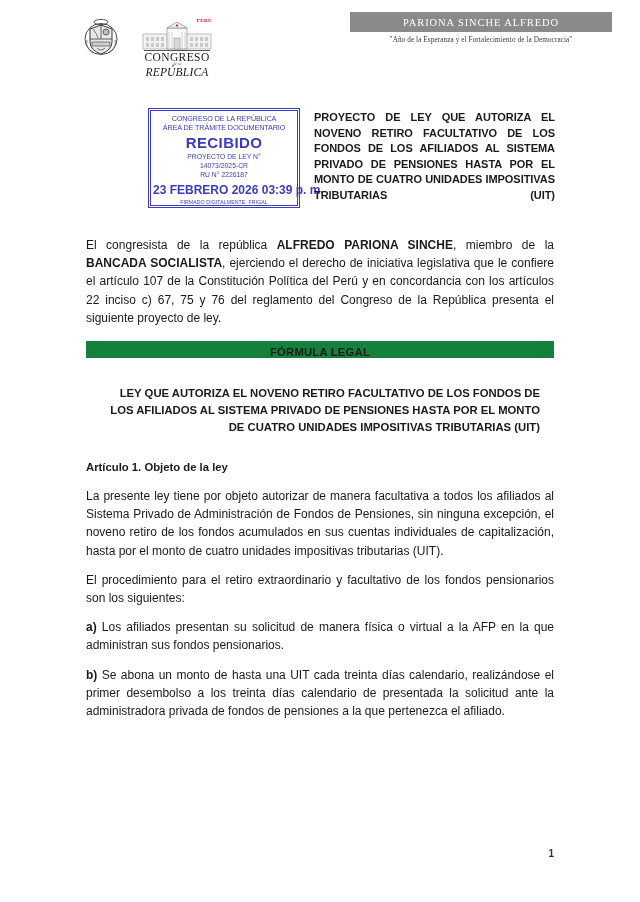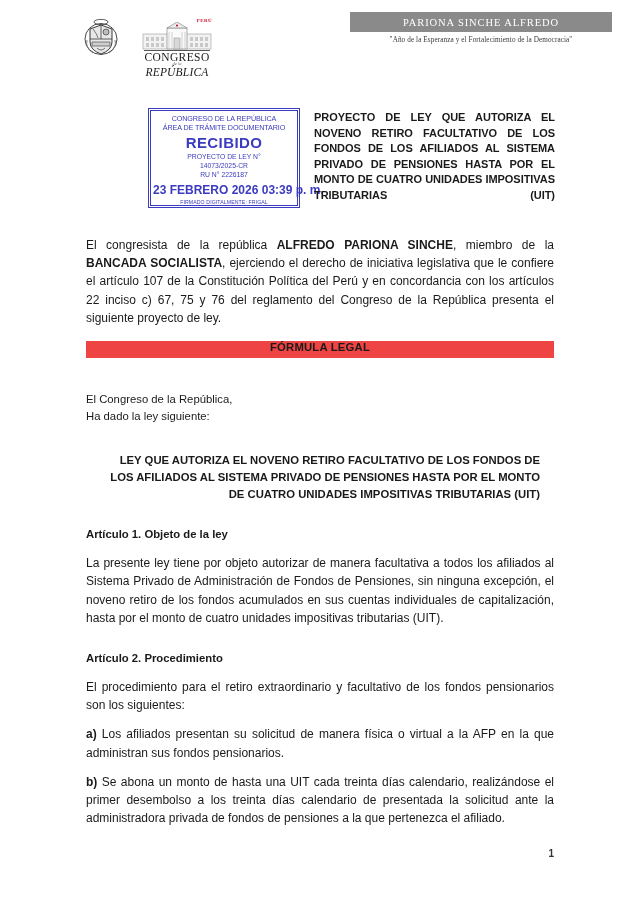--- a/index.html
+++ b/index.html
@@ -188,23 +188,23 @@
     font-size: 12px;
     line-height: 1.52;
     text-align: justify;
   }
   p.body b { font-weight: bold; }
 
   .formula-band {
     margin: 14px 0 0 0;
     width: 468px;
     height: 17px;
-    background: #ef4444;
-    display: flex;
-    align-items: flex-start;
+    background: #15803d;
+    display: flex;
+    align-items: flex-end;
     justify-content: center;
   }
   .formula-band span {
     font-size: 11.3px;
     font-weight: bold;
     letter-spacing: 0.2px;
   }
 
   .congreso-block {
     margin-top: 33px;
@@ -324,31 +324,26 @@
 </div>
 
 <div class="content">
 
   <p class="body"><span>El congresista de la república </span><b>ALFREDO PARIONA SINCHE</b><span>, miembro de la </span><b>BANCADA SOCIALISTA</b><span>, ejerciendo el derecho de iniciativa legislativa que le confiere el artículo 107 de la Constitución Política del Perú y en concordancia con los artículos 22 inciso c) 67, 75 y 76 del reglamento del Congreso de la República presenta el siguiente proyecto de ley.</span></p>
 
   <div class="formula-band">
     <span>FÓRMULA LEGAL</span>
   </div>
 
-  <div class="congreso-block">
-    <div>El Congreso de la República,</div>
-    <div>Ha dado la ley siguiente:</div>
-  </div>
 
   <div class="law-title">LEY QUE AUTORIZA EL NOVENO RETIRO FACULTATIVO DE LOS FONDOS DE LOS AFILIADOS AL SISTEMA PRIVADO DE PENSIONES HASTA POR EL MONTO DE CUATRO UNIDADES IMPOSITIVAS TRIBUTARIAS (UIT)</div>
 
   <h3 class="article">Artículo 1. Objeto de la ley</h3>
   <p class="body">La presente ley tiene por objeto autorizar de manera facultativa a todos los afiliados al Sistema Privado de Administración de Fondos de Pensiones, sin ninguna excepción, el noveno retiro de los fondos acumulados en sus cuentas individuales de capitalización, hasta por el monto de cuatro unidades impositivas tributarias (UIT).</p>
 
-  <h3 class="article">Artículo 2. Procedimiento</h3>
   <p class="body">El procedimiento para el retiro extraordinario y facultativo de los fondos pensionarios son los siguientes:</p>
 
   <p class="body"><b>a)</b><span> Los afiliados presentan su solicitud de manera física o virtual a la AFP en la que administran sus fondos pensionarios.</span></p>
 
   <p class="body"><b>b)</b><span> Se abona un monto de hasta una UIT cada treinta días calendario, realizándose el primer desembolso a los treinta días calendario de presentada la solicitud ante la administradora privada de fondos de pensiones a la que pertenezca el afiliado.</span></p>
 </div>
 
 <div class="page-number">1</div>
 
 </body></html>

